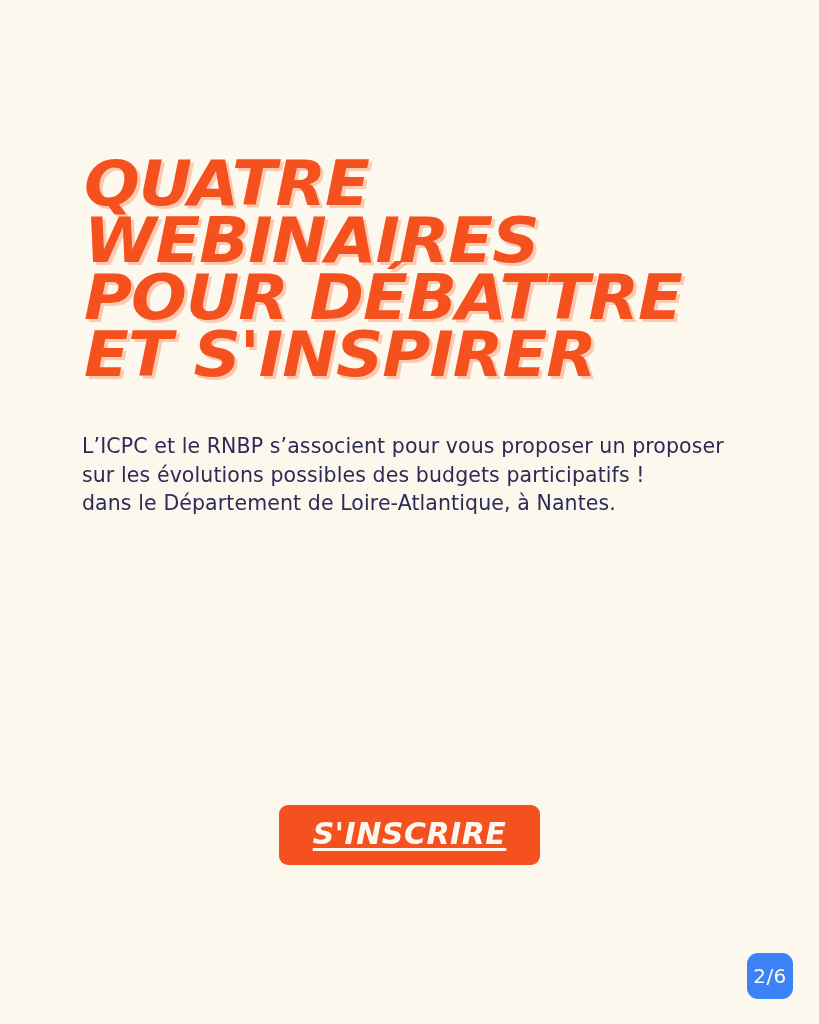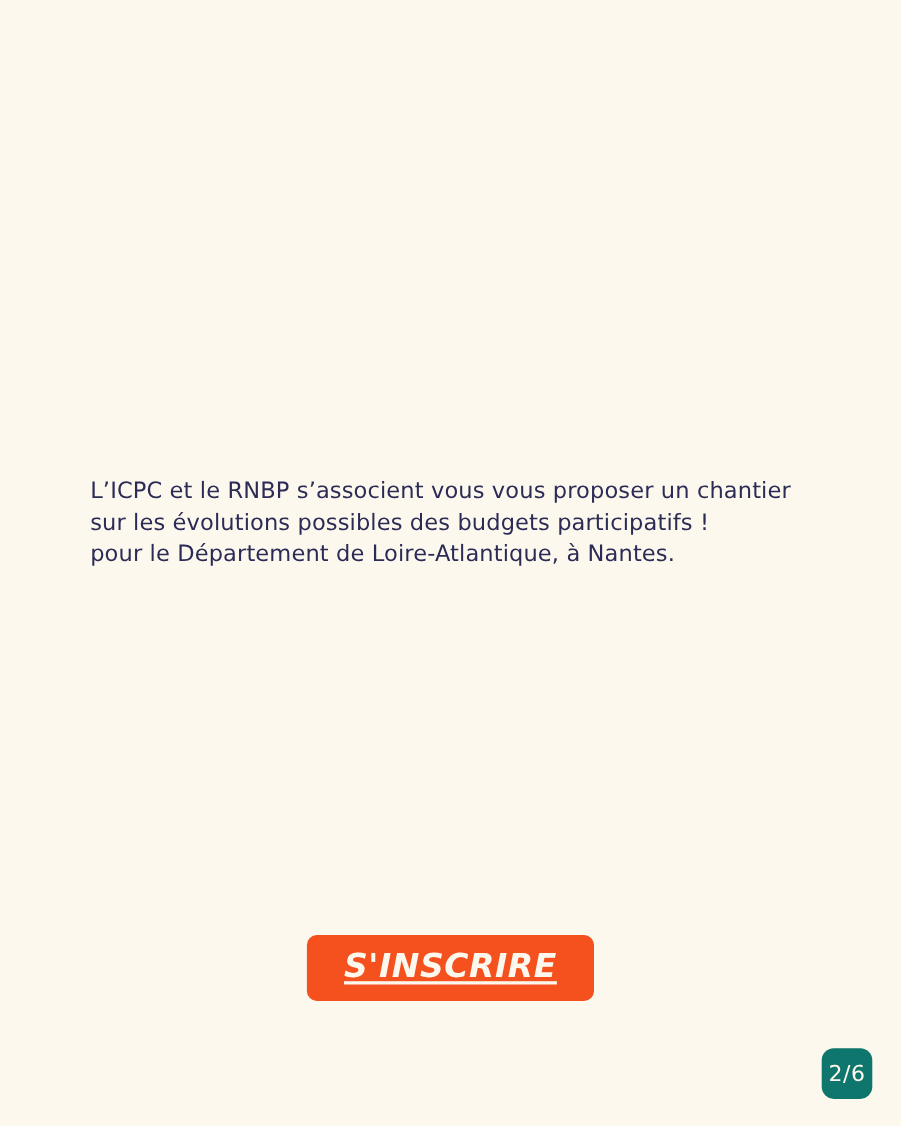--- a/index.html
+++ b/index.html
@@ -57,21 +57,21 @@
     letter-spacing: 0.1px;
   }
   .body-copy p {
     margin: 0;
   }
 
   
   .cta-wrap {
     position: absolute;
     left: 0;
-    top: 850px;
+    top: 805px;
     width: 819px;
     text-align: center;
   }
   .cta {
     display: inline-block;
     background: #f4511e;
     color: #fdf8ee;
     border: none;
     border-radius: 9px;
     padding: 14px 34px 16px 34px;
@@ -87,40 +87,46 @@
     line-height: 1;
   }
 
   
   .page-badge {
     position: absolute;
     right: 26px;
     bottom: 25px;
     width: 46px;
     height: 46px;
-    background: #0f766e;
+    background: #3b82f6;
     border-radius: 11px;
     color: #fdf8ee;
     font-family: "DejaVu Sans", sans-serif;
     font-size: 20px;
     display: flex;
     align-items: center;
     justify-content: center;
     letter-spacing: 0.5px;
   }
 </style>
 </head>
 <body>
 
 <div class="slide">
 
+  <div class="headline">
+    <div class="line">QUATRE</div>
+    <div class="line">WEBINAIRES</div>
+    <div class="line">POUR DÉBATTRE</div>
+    <div class="line">ET S'INSPIRER</div>
+  </div>
 
   <div class="body-copy">
-    <p>L’ICPC et le RNBP s’associent vous vous proposer un chantier sur les évolutions possibles des budgets participatifs !</p>
-    <p>pour le Département de Loire-Atlantique, à Nantes.</p>
+    <p>L’ICPC et le RNBP s’associent pour vous proposer un proposer sur les évolutions possibles des budgets participatifs !</p>
+    <p>dans le Département de Loire-Atlantique, à Nantes.</p>
   </div>
 
   <div class="cta-wrap">
     <button class="cta">S'INSCRIRE</button>
   </div>
 
   <div class="page-badge">2/6</div>
 
 </div>
 

